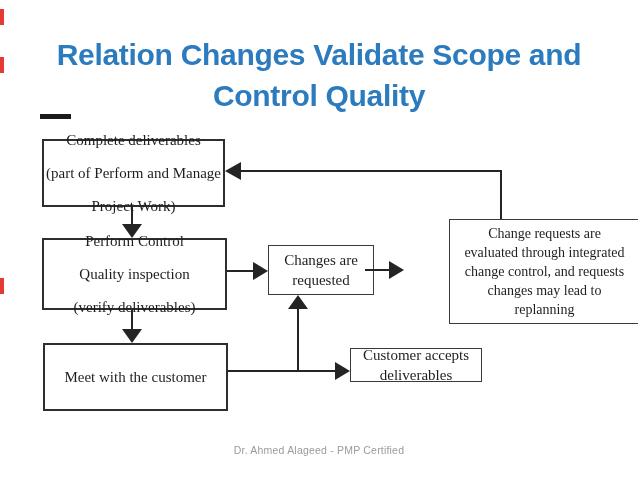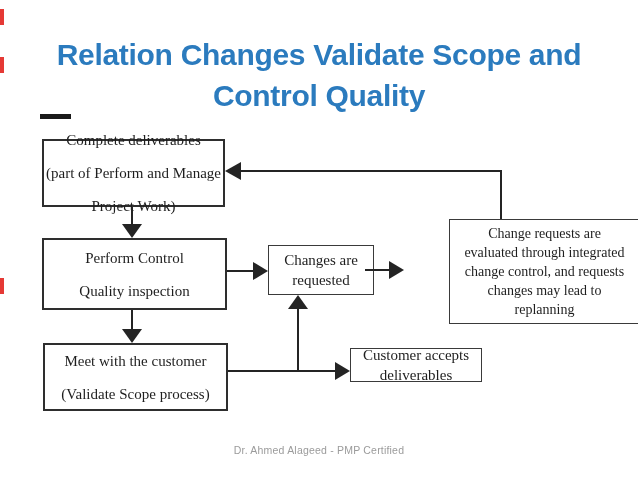--- a/index.html
+++ b/index.html
@@ -91,25 +91,25 @@
 
     <div class="fbox bd2 fs15 b-complete">
       <div class="fline">Complete deliverables</div>
       <div class="fline">(part of Perform and Manage</div>
       <div class="fline">Project Work)</div>
     </div>
 
     <div class="fbox bd2 fs15 b-perform">
       <div class="fline">Perform Control</div>
       <div class="fline">Quality inspection</div>
+      <div class="fline">(verify deliverables)</div>
     </div>
 
     <div class="fbox bd2 fs15 b-meet">
       <div class="fline">Meet with the customer</div>
-      <div class="fline">(Validate Scope process)</div>
     </div>
 
     <div class="fbox bd1 fs15 b-changes">
       <div class="fline">Changes are</div>
       <div class="fline">requested</div>
     </div>
 
     <div class="fbox bd1 fs15 b-customer">
       <div class="fline">Customer accepts</div>
       <div class="fline">deliverables</div>

